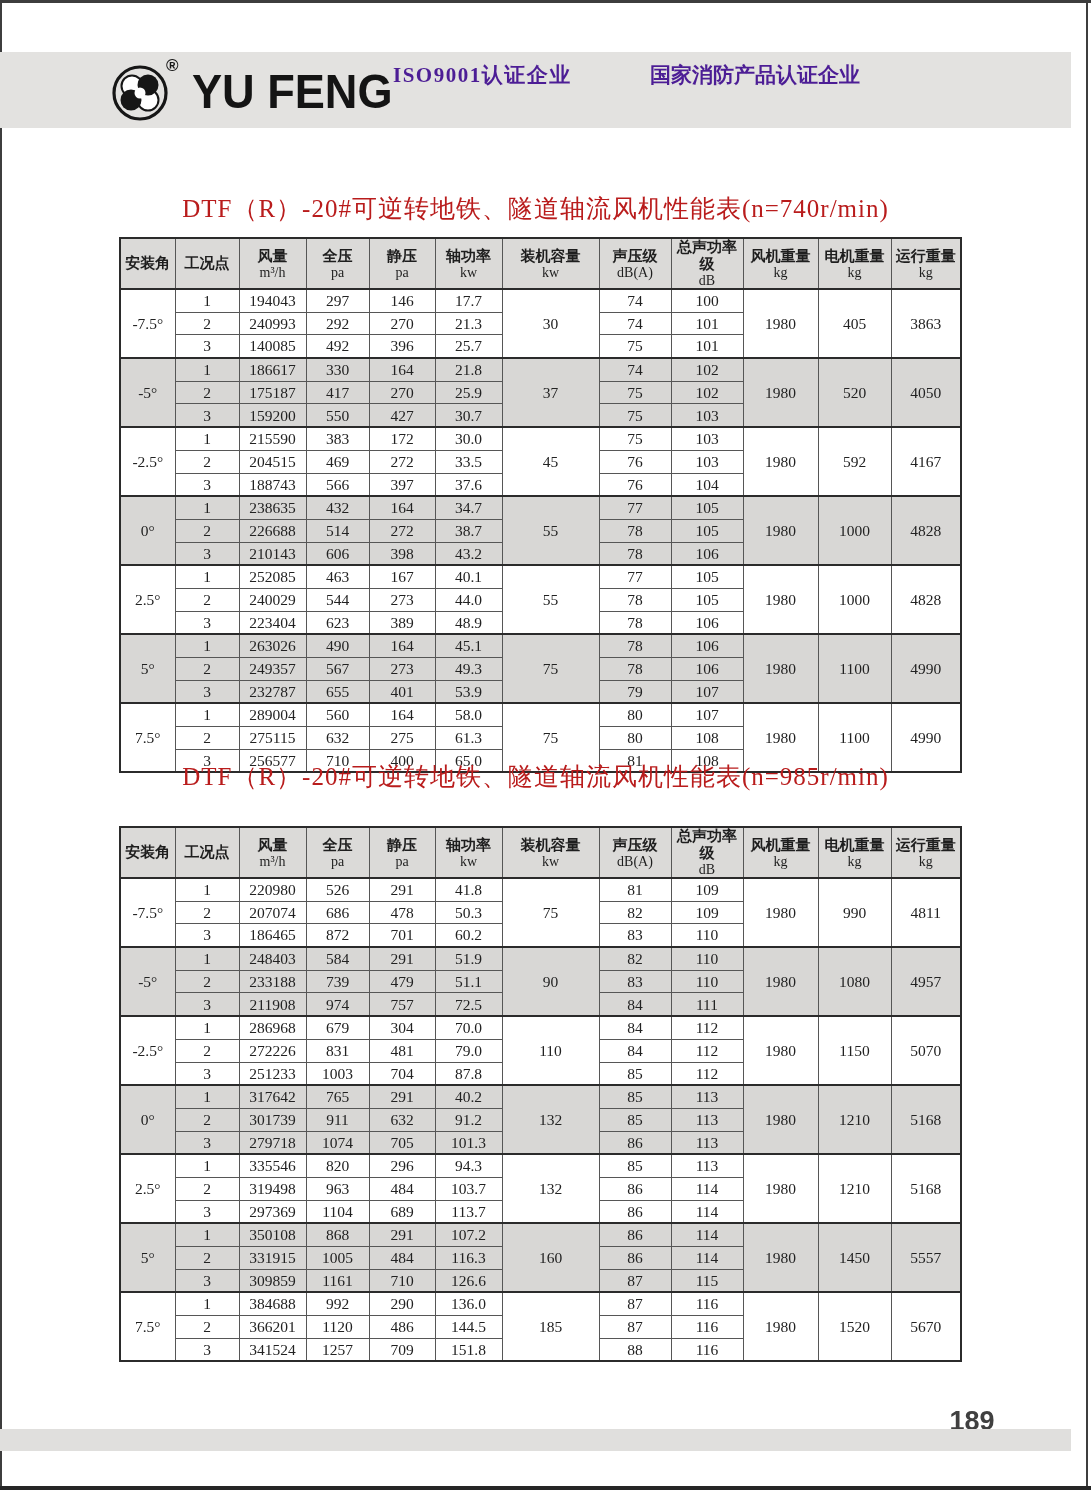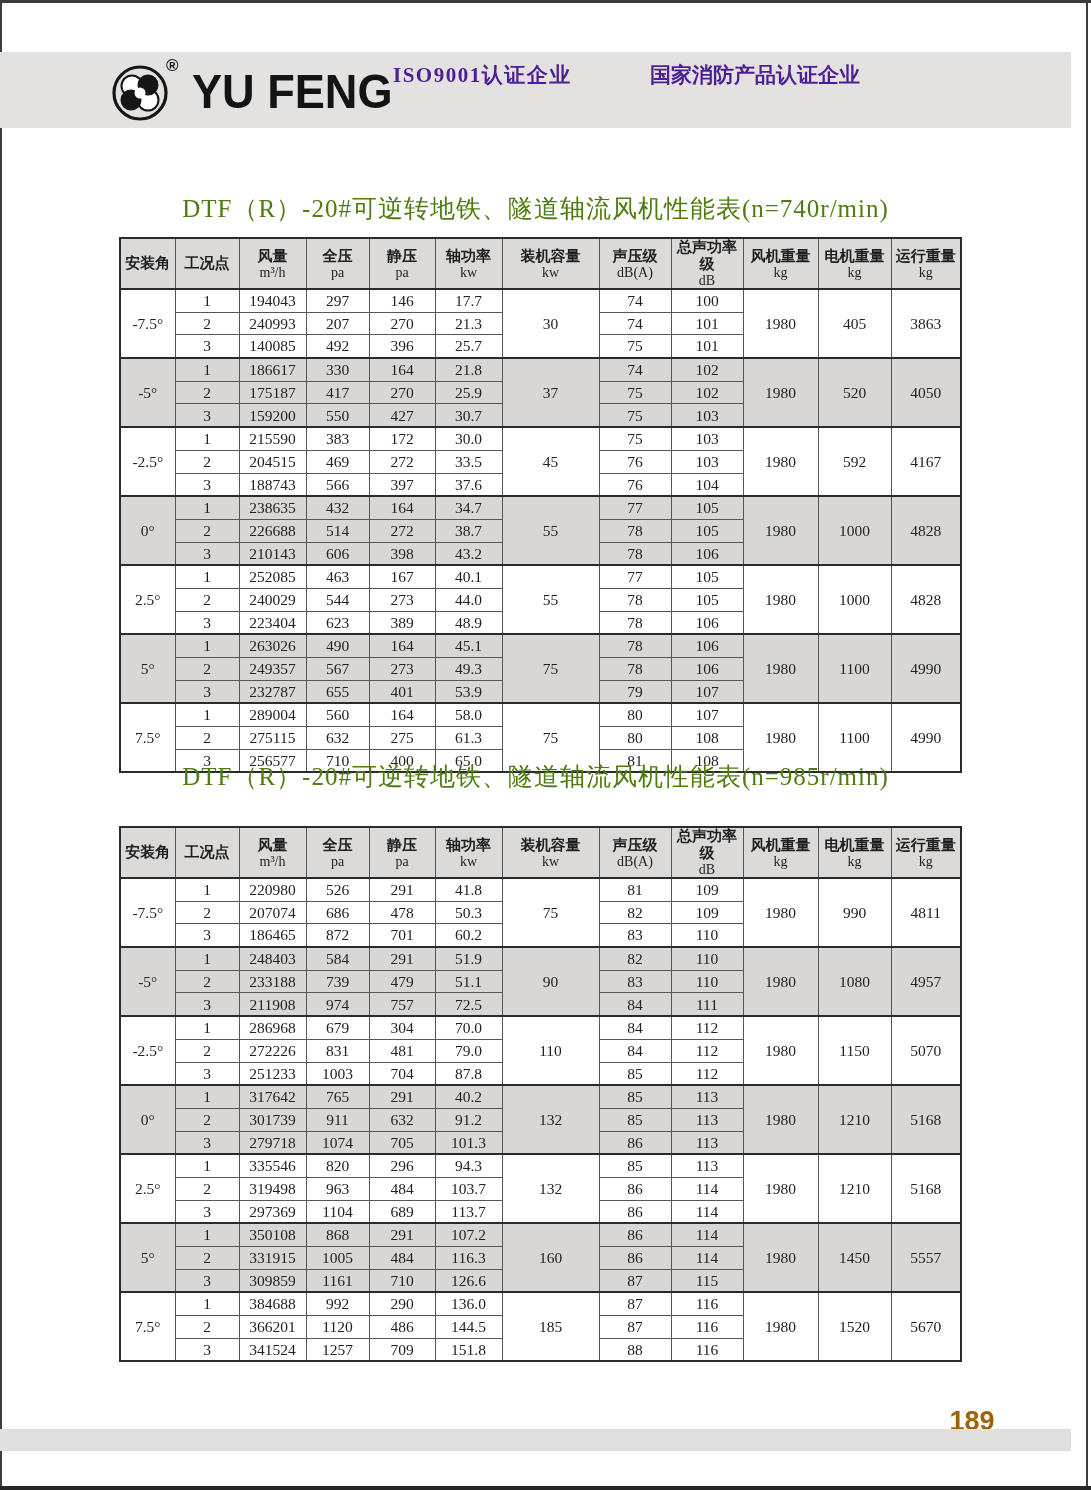--- a/index.html
+++ b/index.html
@@ -31,21 +31,21 @@
     transform:scaleX(0.94); transform-origin:left center;
   }
   .certs { position:absolute; left:393px; top:8px; font-weight:bold; color:#4c1d95; }
   .cert-row { height:31px; line-height:31px; font-size:21px; white-space:nowrap; }
   .cert-left { display:inline-block; width:257px; }
   .iso-spacing { letter-spacing:1.5px; }
 
   
   .table-title {
     position:absolute; left:0; width:1071px; text-align:center;
-    font-size:25px; letter-spacing:1px; color:#4d7c0f; white-space:nowrap;
+    font-size:25px; letter-spacing:1px; color:#b91c1c; white-space:nowrap;
   }
   .title-1 { top:192px; }
   .title-2 { top:760px; }
 
   
   .tbl-wrap { position:absolute; left:119px; }
   .tbl-wrap-1 { top:237px; }
   .tbl-wrap-2 { top:826px; }
   table.perf {
     border-collapse:collapse; table-layout:fixed; width:841px;
@@ -63,21 +63,21 @@
   table.perf thead th .hl { font-size:15px; line-height:17px; font-weight:bold; }
   table.perf thead th .hu { font-size:14px; line-height:15px; font-weight:normal; }
   table.perf tbody td { height:21.7px; font-size:15.5px; line-height:1; color:#222; background:#ffffff; }
   table.perf tbody tr.shaded td { background:#d8d7d5; }
   table.perf tbody tr.gs td { border-top:2px solid #2b2b2b; }
 
   
   .footer-band { position:absolute; left:0; top:1429px; width:1071px; height:22px; background:#e0dfdd; }
   .page-number {
     position:absolute; left:941px; top:1406px; width:62px; text-align:center;
-    font-family:"Liberation Sans",sans-serif; font-weight:bold; font-size:27px; color:#a16207;
+    font-family:"Liberation Sans",sans-serif; font-weight:bold; font-size:27px; color:#404040;
   }
 </style>
 </head>
 <body>
 
 <div class="border-top"></div>
 <div class="border-left"></div>
 <div class="border-right"></div>
 <div class="border-bottom"></div>
 
@@ -179,21 +179,21 @@
           <td rowspan="3">30</td>
           <td>74</td>
           <td>100</td>
           <td rowspan="3">1980</td>
           <td rowspan="3">405</td>
           <td rowspan="3">3863</td>
         </tr>
         <tr>
           <td>2</td>
           <td>240993</td>
-          <td>207</td>
+          <td>292</td>
           <td>270</td>
           <td>21.3</td>
           <td>74</td>
           <td>101</td>
         </tr>
         <tr>
           <td>3</td>
           <td>140085</td>
           <td>492</td>
           <td>396</td>

